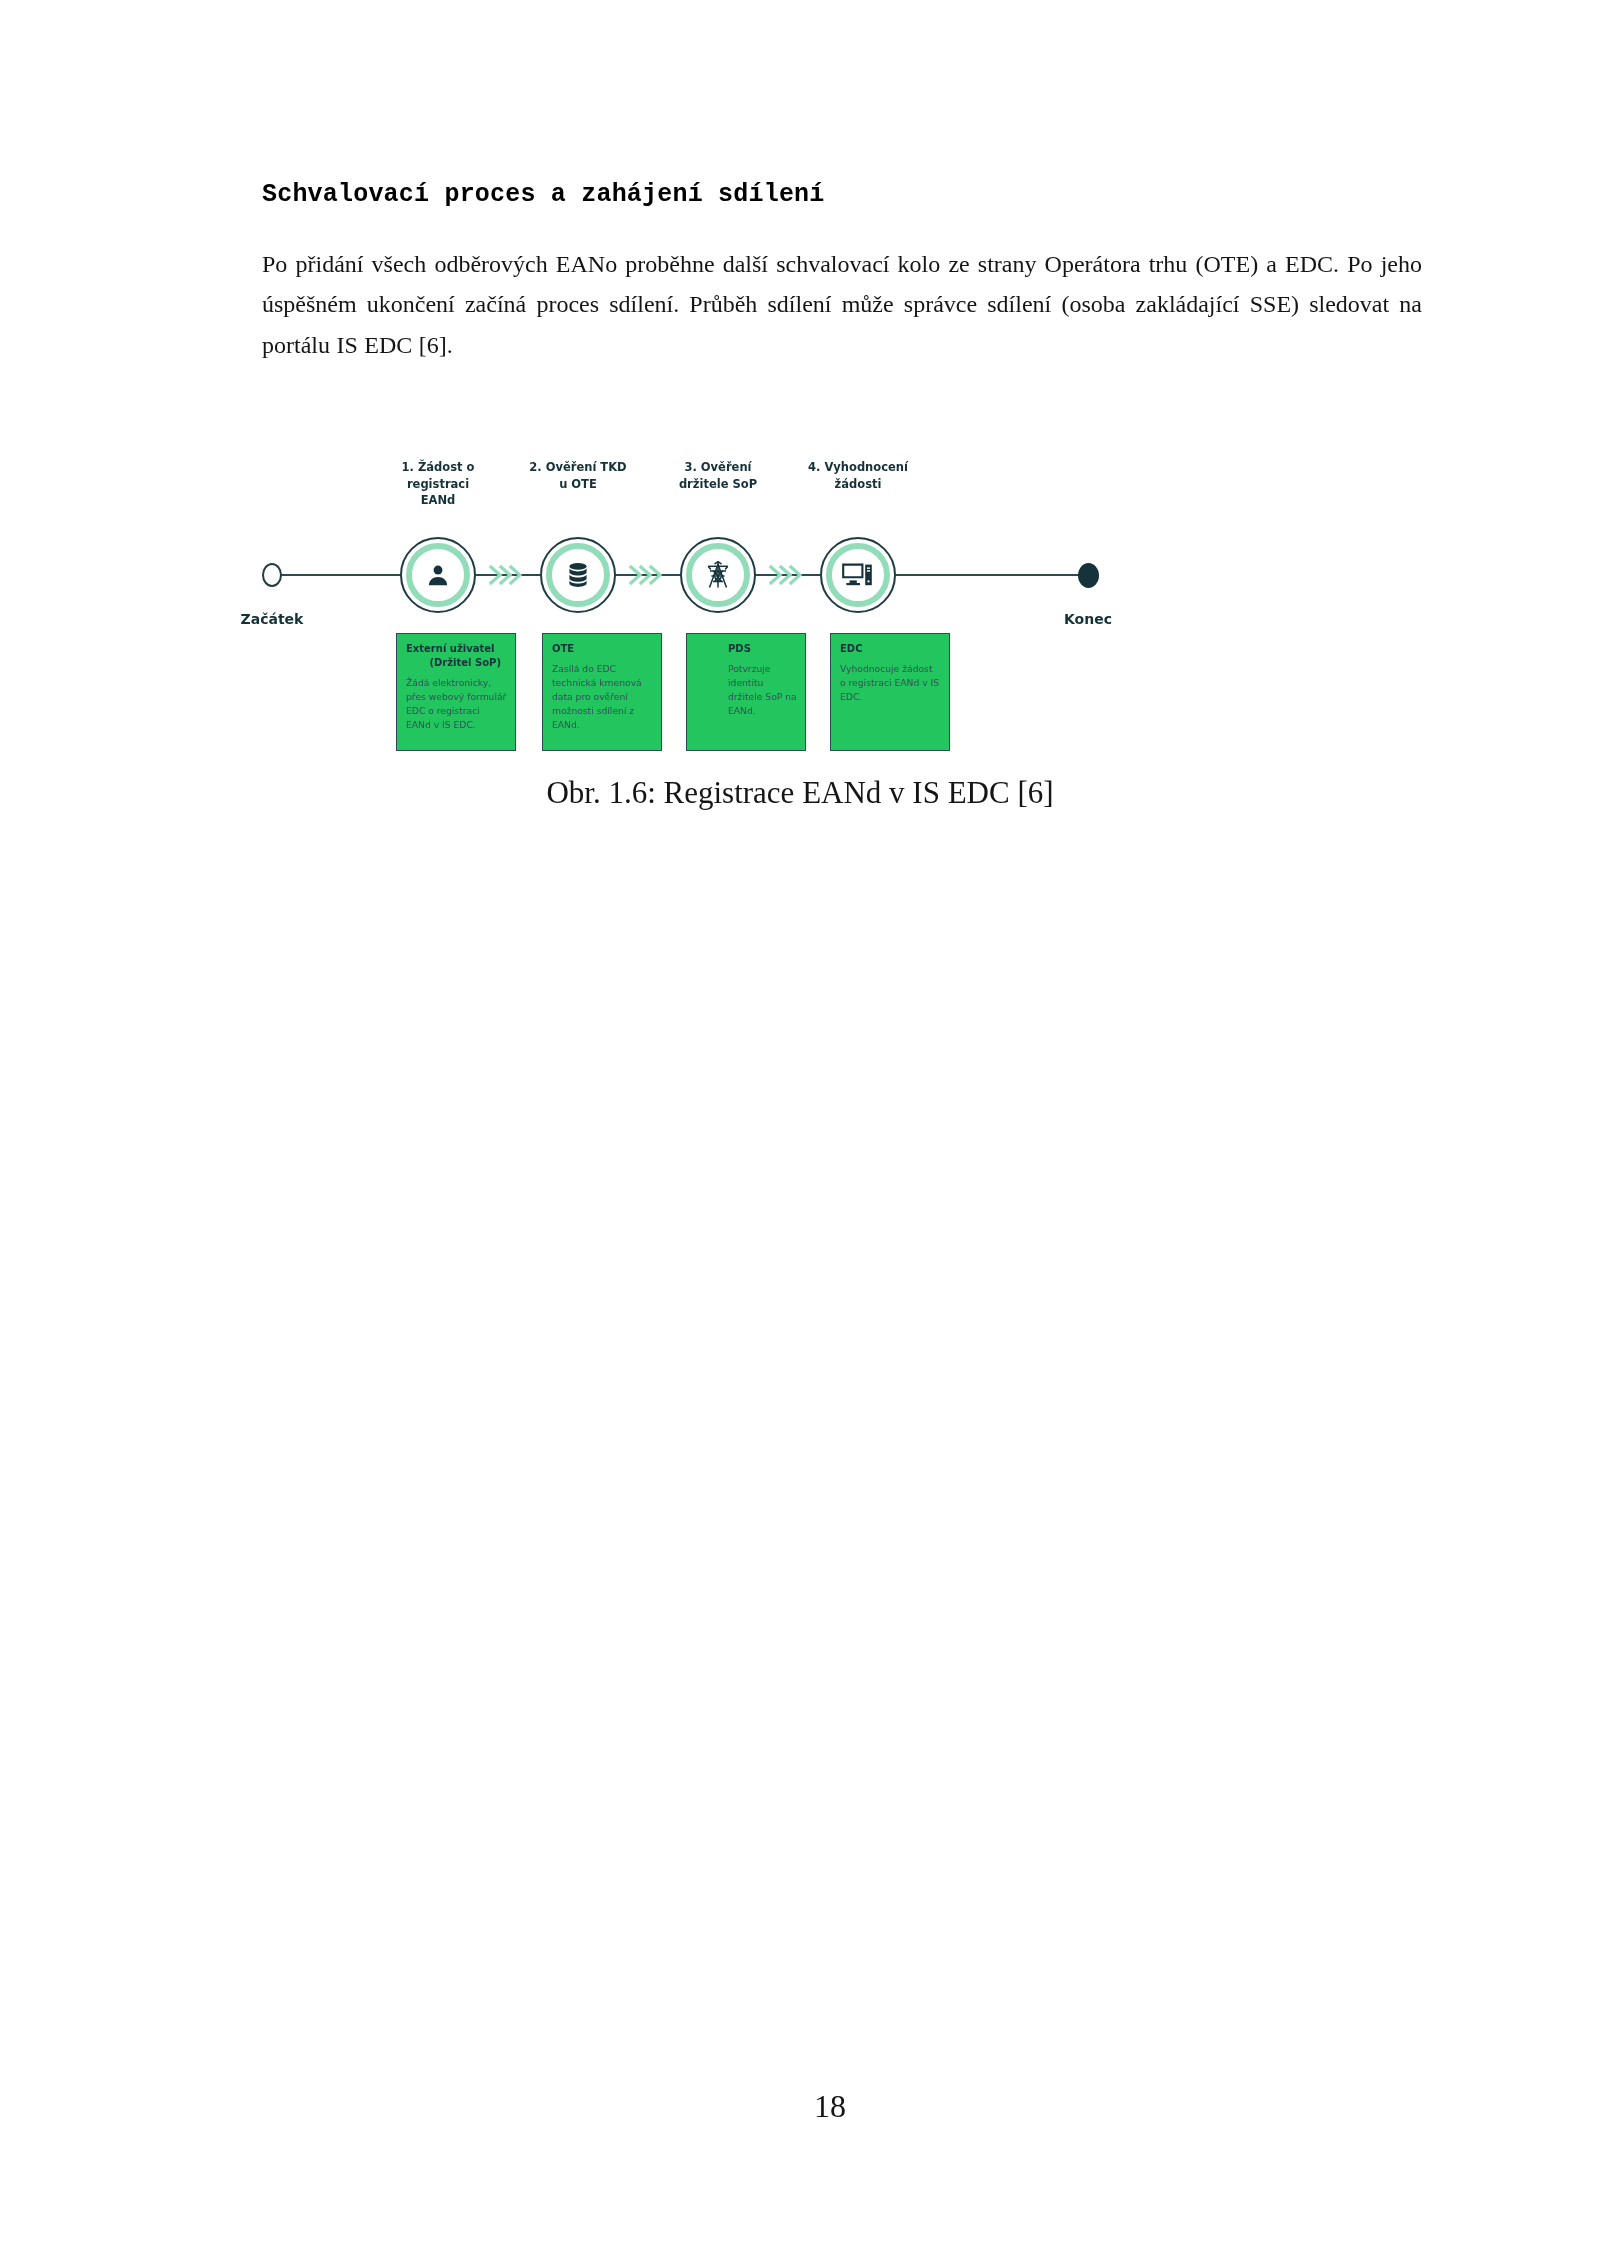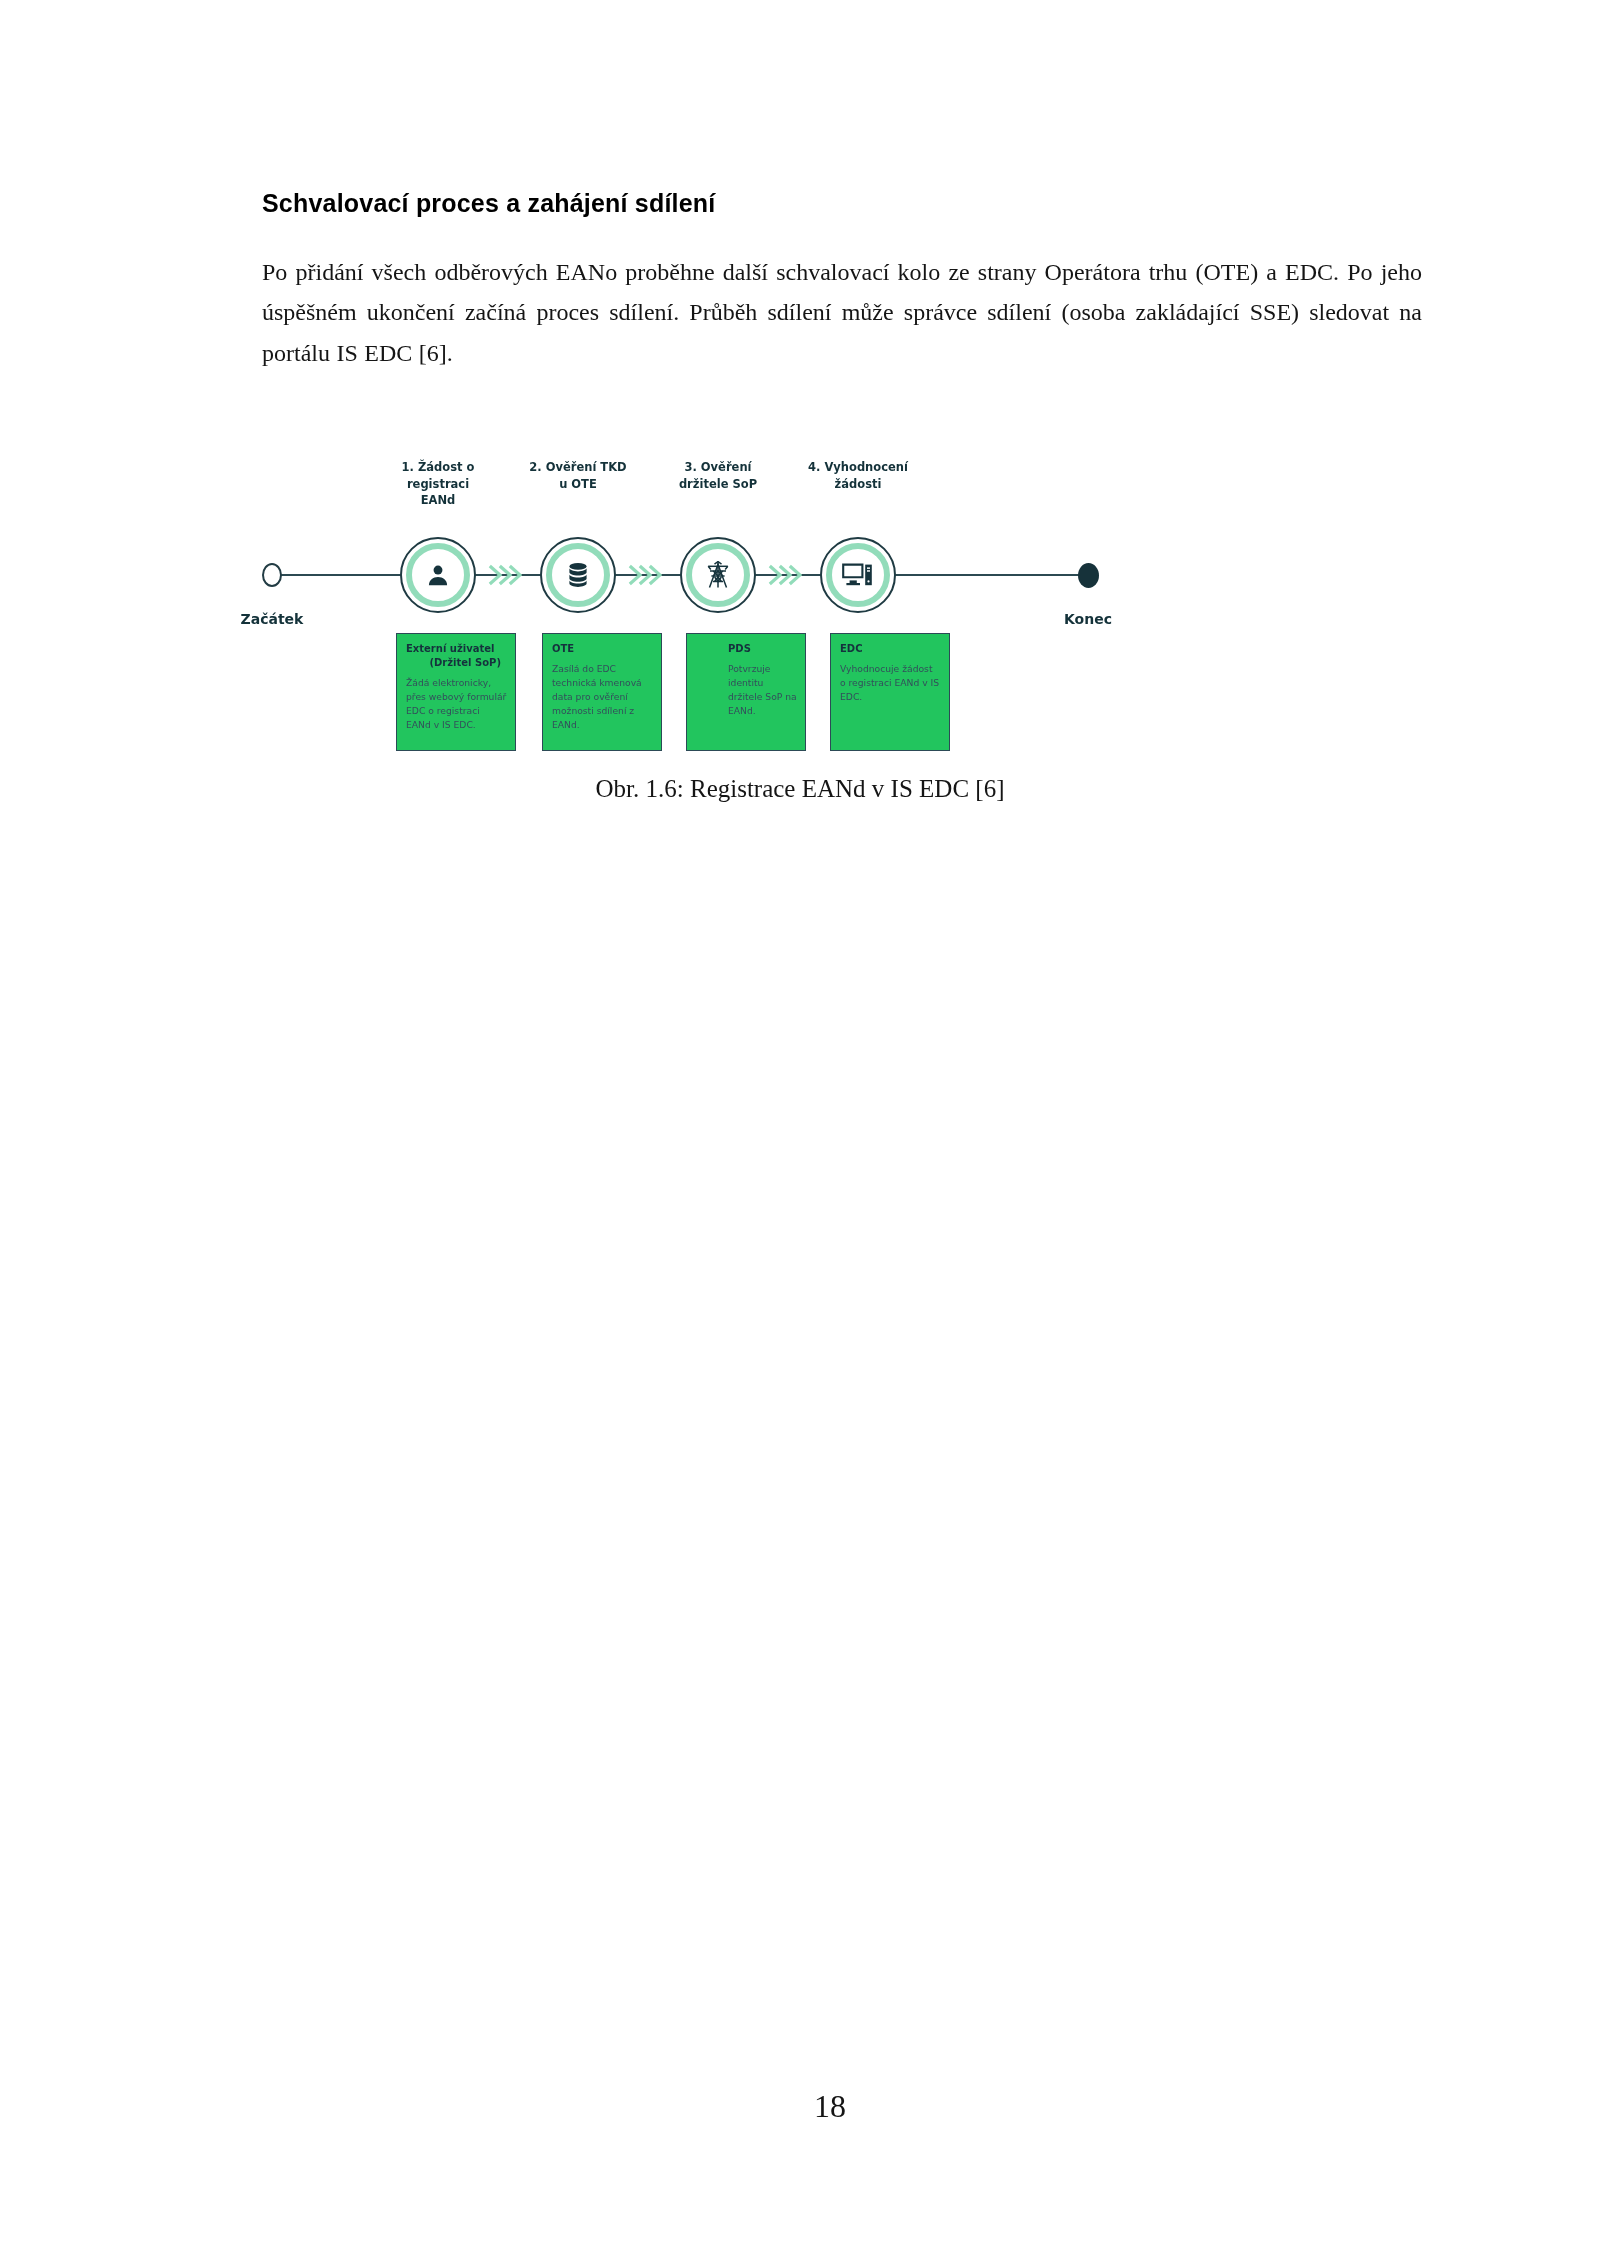--- a/index.html
+++ b/index.html
@@ -24,26 +24,26 @@
 
   
   .content {
     position: absolute;
     left: 262px;
     top: 180px;
     width: 1160px;
   }
 
   .section-heading {
-    font-family: Liberation Sans, sans-serif;
+    font-family: Liberation Mono, monospace;
     font-size: 25px;
     font-weight: bold;
     letter-spacing: 0.2px;
     color: #000000;
-    margin: 8px 0 34px 0;
+    margin: 0 0 34px 0;
     line-height: 1.2;
   }
 
   .body-par {
     font-family: "Liberation Serif", "DejaVu Serif", serif;
     font-size: 24px;
     line-height: 1.68;
     text-align: justify;
     text-justify: inter-word;
     margin: 0;
@@ -230,21 +230,21 @@
   }
 
   
   .caption {
     position: absolute;
     top: 320px;
     left: 0;
     width: 1600px;
     text-align: center;
     font-family: "Liberation Serif", "DejaVu Serif", serif;
-    font-size: 25px;
+    font-size: 31px;
     color: #151515;
   }
 
   
   .page-number {
     position: absolute;
     top: 2088px;
     left: 0;
     width: 1600px;
     text-align: center;

